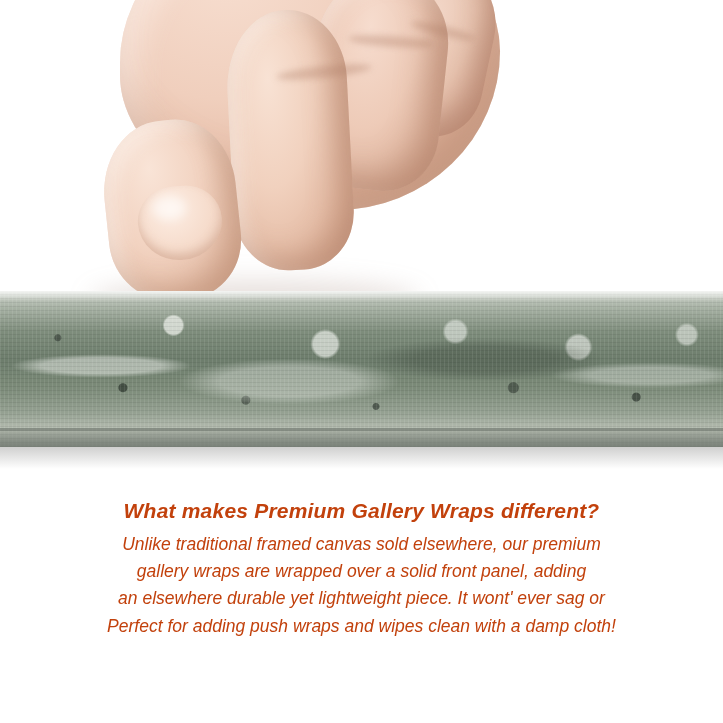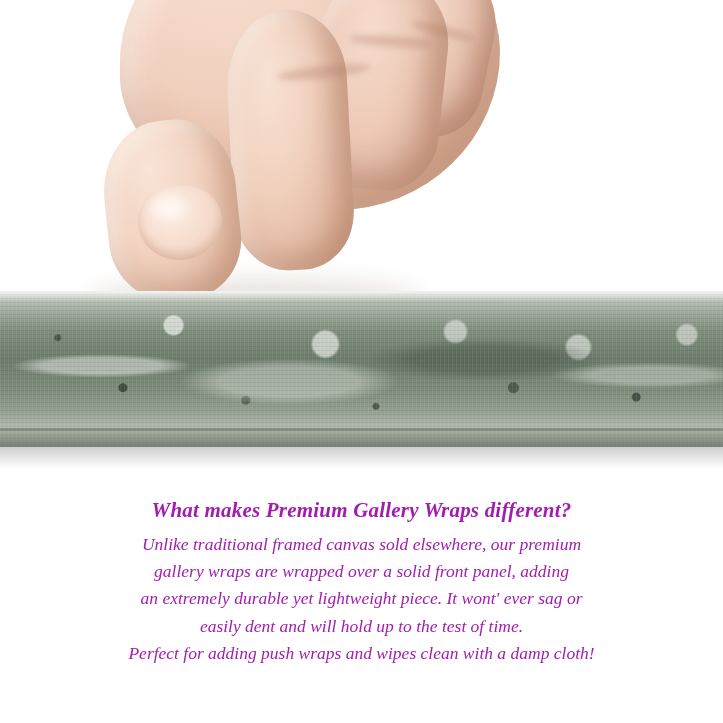--- a/index.html
+++ b/index.html
@@ -218,22 +218,22 @@
     background: linear-gradient(180deg, rgba(120,120,118,0.35), rgba(255,255,255,0));
   }
 
   
   .caption {
     position: absolute;
     left: 0;
     top: 498px;
     width: 723px;
     text-align: center;
-    color: #a21caf;
-    font-family: Liberation Serif, serif;
+    color: #c2410c;
+    font-family: Liberation Sans, sans-serif;
   }
   .caption-heading {
     font-size: 21px;
     font-style: italic;
     font-weight: 700;
     letter-spacing: 0.2px;
     margin: 0 0 8px 0;
     line-height: 1.2;
   }
   .caption-body {
@@ -280,19 +280,18 @@
     </div>
 
     <div class="strip-shadow-below"></div>
   </div>
 
   <div class="caption">
     <h2 class="caption-heading">What makes Premium Gallery Wraps different?</h2>
     <p class="caption-body">
       <span class="line">Unlike traditional framed canvas sold elsewhere, our premium</span>
       <span class="line">gallery wraps are wrapped over a solid front panel, adding</span>
-      <span class="line">an extremely durable yet lightweight piece. It wont' ever sag or</span>
-      <span class="line">easily dent and will hold up to the test of time.</span>
+      <span class="line">an elsewhere durable yet lightweight piece. It wont' ever sag or</span>
       <span class="line">Perfect for adding push wraps and wipes clean with a damp cloth!</span>
     </p>
   </div>
 
 </div>
 
 </body></html>

